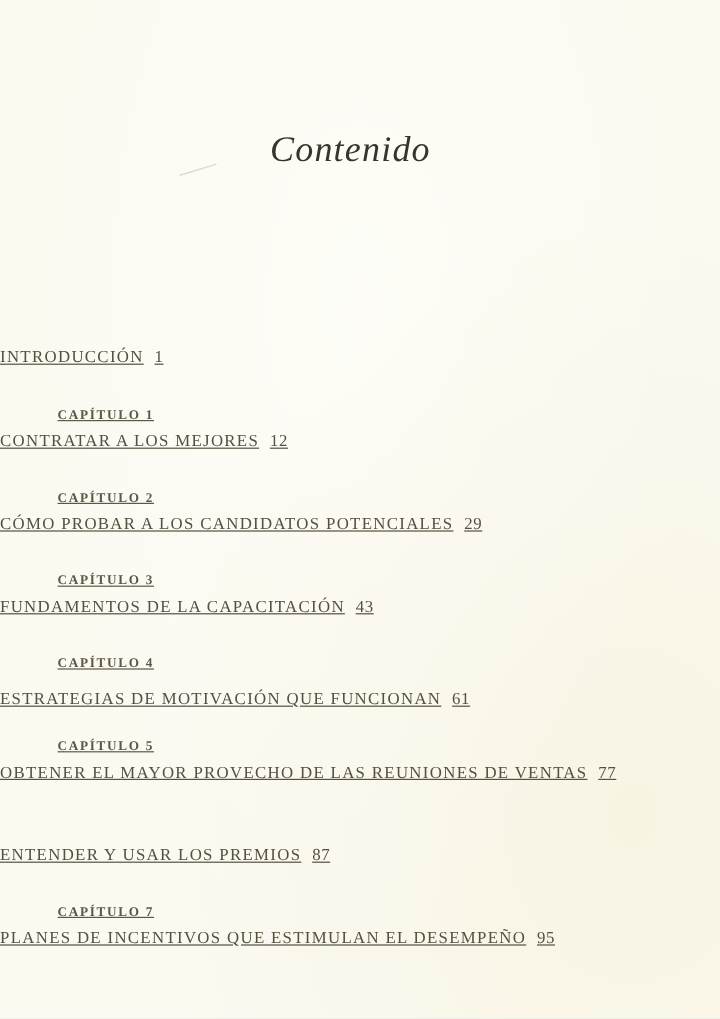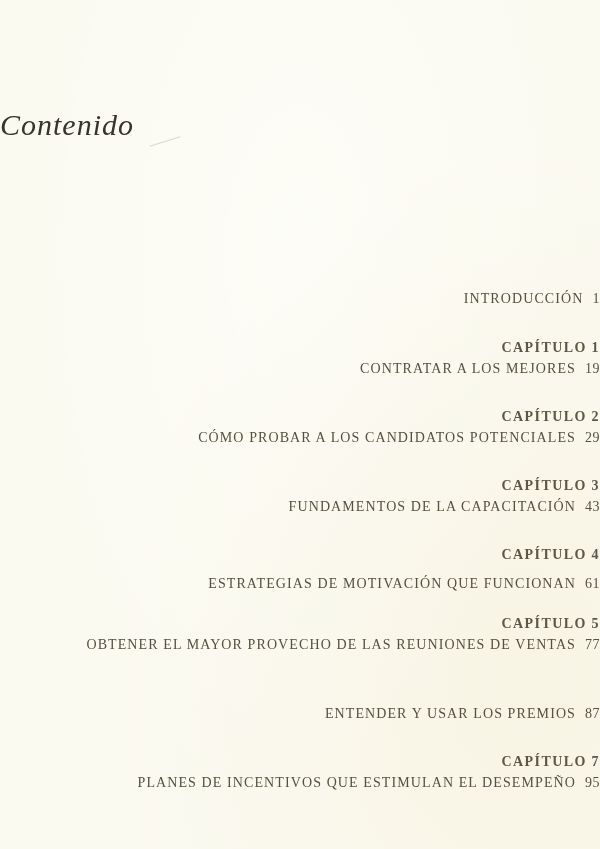--- a/index.html
+++ b/index.html
@@ -17,41 +17,43 @@
                       radial-gradient(ellipse at 50% 30%, rgba(255,255,252,0.5), rgba(255,255,252,0) 70%);
     overflow: hidden;
     font-family: "Liberation Serif", "DejaVu Serif", serif;
   }
   .book-title {
     position: absolute;
     top: 108px;
     left: 0;
     right: 16px;
     margin: 0;
-    text-align: left;
+    text-align: center;
     font-style: italic;
     font-weight: 500;
     font-size: 30px;
     line-height: 1.1;
     letter-spacing: 1px;
     color: #38342c;
   }
   .line {
     position: absolute;
     left: 0;
     right: 0;
-    text-align: right;
+    text-align: left;
     line-height: 1;
     white-space: nowrap;
+    text-decoration: underline;
   }
   .chapter-label {
-    font-size: 14px;
+    font-size: 11px;
     letter-spacing: 1.4px;
     color: #5d5745;
     font-weight: 600;
+    padding-left: 48px;
   }
   .entry {
     font-size: 14px;
     letter-spacing: 1.1px;
     color: #55503f;
     font-weight: 500;
   }
   .pagenum {
     margin-left: 9px;
     letter-spacing: 0.5px;
@@ -74,21 +76,21 @@
   <div class="scratch"></div>
 
   <h1 class="book-title">Contenido</h1>
 
   <div class="line entry" style="top:292px">
     <span>INTRODUCCIÓN</span><span class="pagenum">1</span>
   </div>
 
   <div class="line chapter-label" style="top:341px">CAPÍTULO 1</div>
   <div class="line entry" style="top:362px">
-    <span>CONTRATAR A LOS MEJORES</span><span class="pagenum">19</span>
+    <span>CONTRATAR A LOS MEJORES</span><span class="pagenum">12</span>
   </div>
 
   <div class="line chapter-label" style="top:410px">CAPÍTULO 2</div>
   <div class="line entry" style="top:431px">
     <span>CÓMO PROBAR A LOS CANDIDATOS POTENCIALES</span><span class="pagenum">29</span>
   </div>
 
   <div class="line chapter-label" style="top:479px">CAPÍTULO 3</div>
   <div class="line entry" style="top:500px">
     <span>FUNDAMENTOS DE LA CAPACITACIÓN</span><span class="pagenum">43</span>

